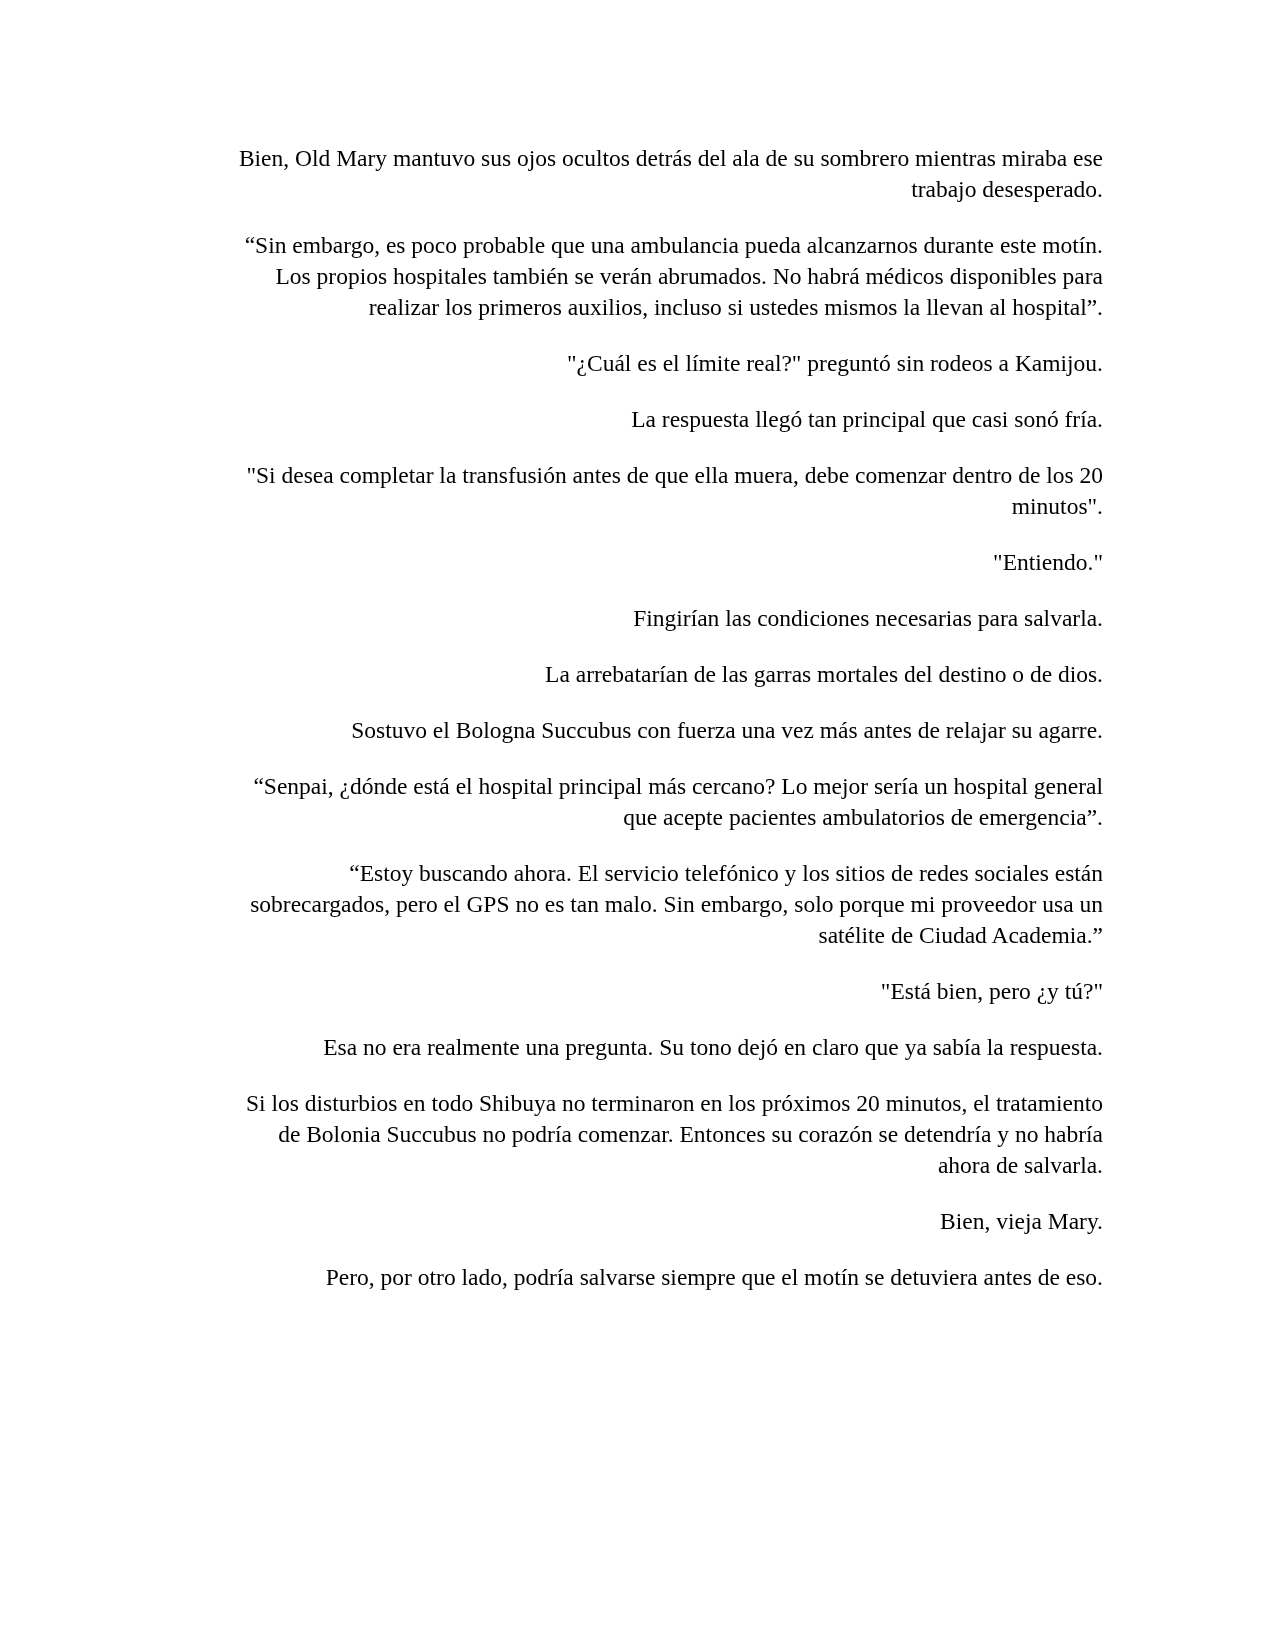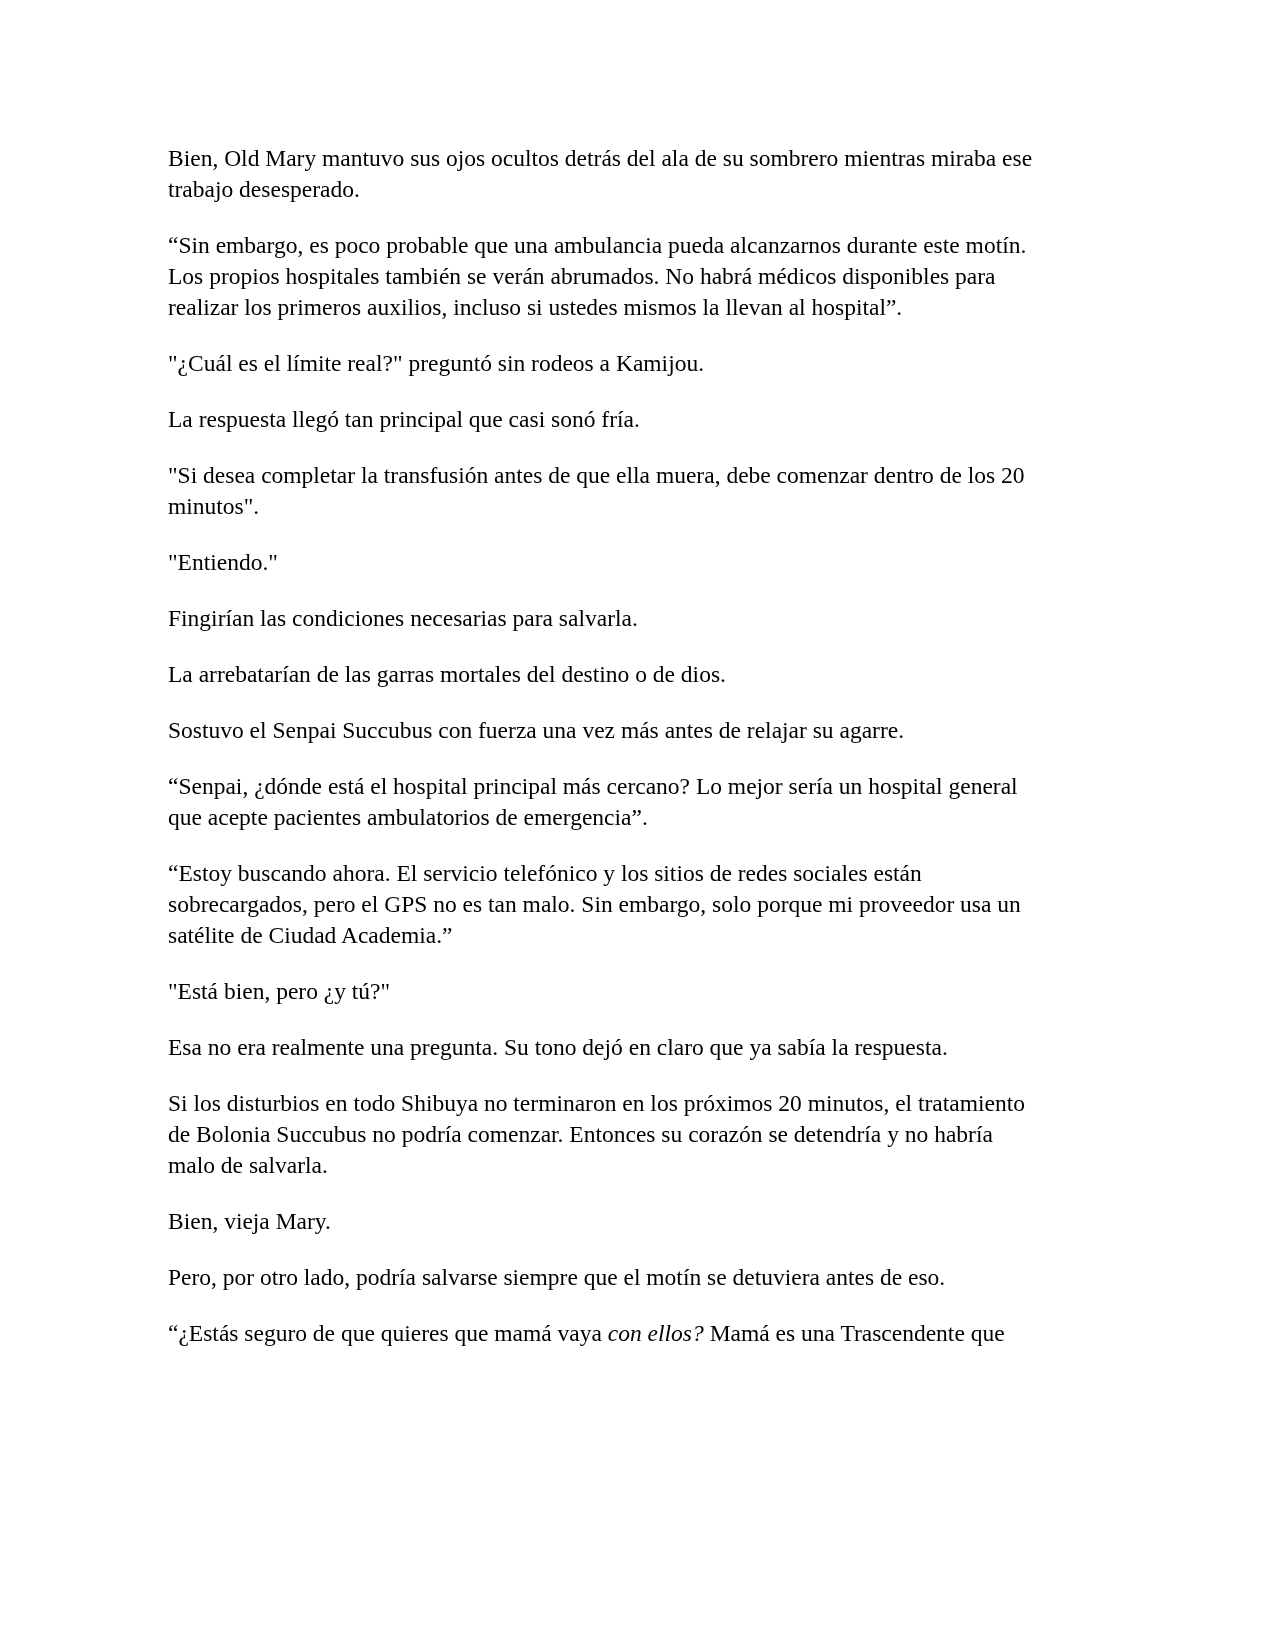--- a/index.html
+++ b/index.html
@@ -39,21 +39,21 @@
   .seg {
     font-style: normal;
   }
   .seg-italic {
     font-style: italic;
   }
 </style>
 </head>
 <body>
 
-<div class="page" style="background: rgb(255, 255, 255); color: rgb(0, 0, 0);">
+<div class="page" style="background: rgb(255, 255, 255); color: rgb(0, 0, 0); text-align: right;">
   <div class="text-block" id="text-block">
       <p class="para">
         <span class="line"><span class="seg">Bien, Old Mary mantuvo sus ojos ocultos detrás del ala de su sombrero mientras miraba ese</span></span>
         <span class="line"><span class="seg">trabajo desesperado.</span></span>
       </p>
       <p class="para">
         <span class="line"><span class="seg">“Sin embargo, es poco probable que una ambulancia pueda alcanzarnos durante este motín.</span></span>
         <span class="line"><span class="seg">Los propios hospitales también se verán abrumados. No habrá médicos disponibles para</span></span>
         <span class="line"><span class="seg">realizar los primeros auxilios, incluso si ustedes mismos la llevan al hospital”.</span></span>
       </p>
@@ -70,45 +70,44 @@
       <p class="para">
         <span class="line"><span class="seg">"Entiendo."</span></span>
       </p>
       <p class="para">
         <span class="line"><span class="seg">Fingirían las condiciones necesarias para salvarla.</span></span>
       </p>
       <p class="para">
         <span class="line"><span class="seg">La arrebatarían de las garras mortales del destino o de dios.</span></span>
       </p>
       <p class="para">
-        <span class="line"><span class="seg">Sostuvo el Senpai Succubus con fuerza una vez más antes de relajar su agarre.</span></span>
+        <span class="line"><span class="seg">Sostuvo el Bologna Succubus con fuerza una vez más antes de relajar su agarre.</span></span>
       </p>
       <p class="para">
         <span class="line"><span class="seg">“Senpai, ¿dónde está el hospital principal más cercano? Lo mejor sería un hospital general</span></span>
         <span class="line"><span class="seg">que acepte pacientes ambulatorios de emergencia”.</span></span>
       </p>
       <p class="para">
         <span class="line"><span class="seg">“Estoy buscando ahora. El servicio telefónico y los sitios de redes sociales están</span></span>
         <span class="line"><span class="seg">sobrecargados, pero el GPS no es tan malo. Sin embargo, solo porque mi proveedor usa un</span></span>
         <span class="line"><span class="seg">satélite de Ciudad Academia.”</span></span>
       </p>
       <p class="para">
         <span class="line"><span class="seg">"Está bien, pero ¿y tú?"</span></span>
       </p>
       <p class="para">
         <span class="line"><span class="seg">Esa no era realmente una pregunta. Su tono dejó en claro que ya sabía la respuesta.</span></span>
       </p>
       <p class="para">
         <span class="line"><span class="seg">Si los disturbios en todo Shibuya no terminaron en los próximos 20 minutos, el tratamiento</span></span>
         <span class="line"><span class="seg">de Bolonia Succubus no podría comenzar. Entonces su corazón se detendría y no habría</span></span>
-        <span class="line"><span class="seg">malo de salvarla.</span></span>
+        <span class="line"><span class="seg">ahora de salvarla.</span></span>
       </p>
       <p class="para">
         <span class="line"><span class="seg">Bien, vieja Mary.</span></span>
       </p>
       <p class="para">
         <span class="line"><span class="seg">Pero, por otro lado, podría salvarse siempre que el motín se detuviera antes de eso.</span></span>
       </p>
       <p class="para">
-        <span class="line"><span class="seg">“¿Estás seguro de que quieres que mamá vaya </span><em class="seg seg-italic">con ellos?</em><span class="seg"> Mamá es una Trascendente que</span></span>
       </p>
     </div>
 </div>
 
 </body></html>

